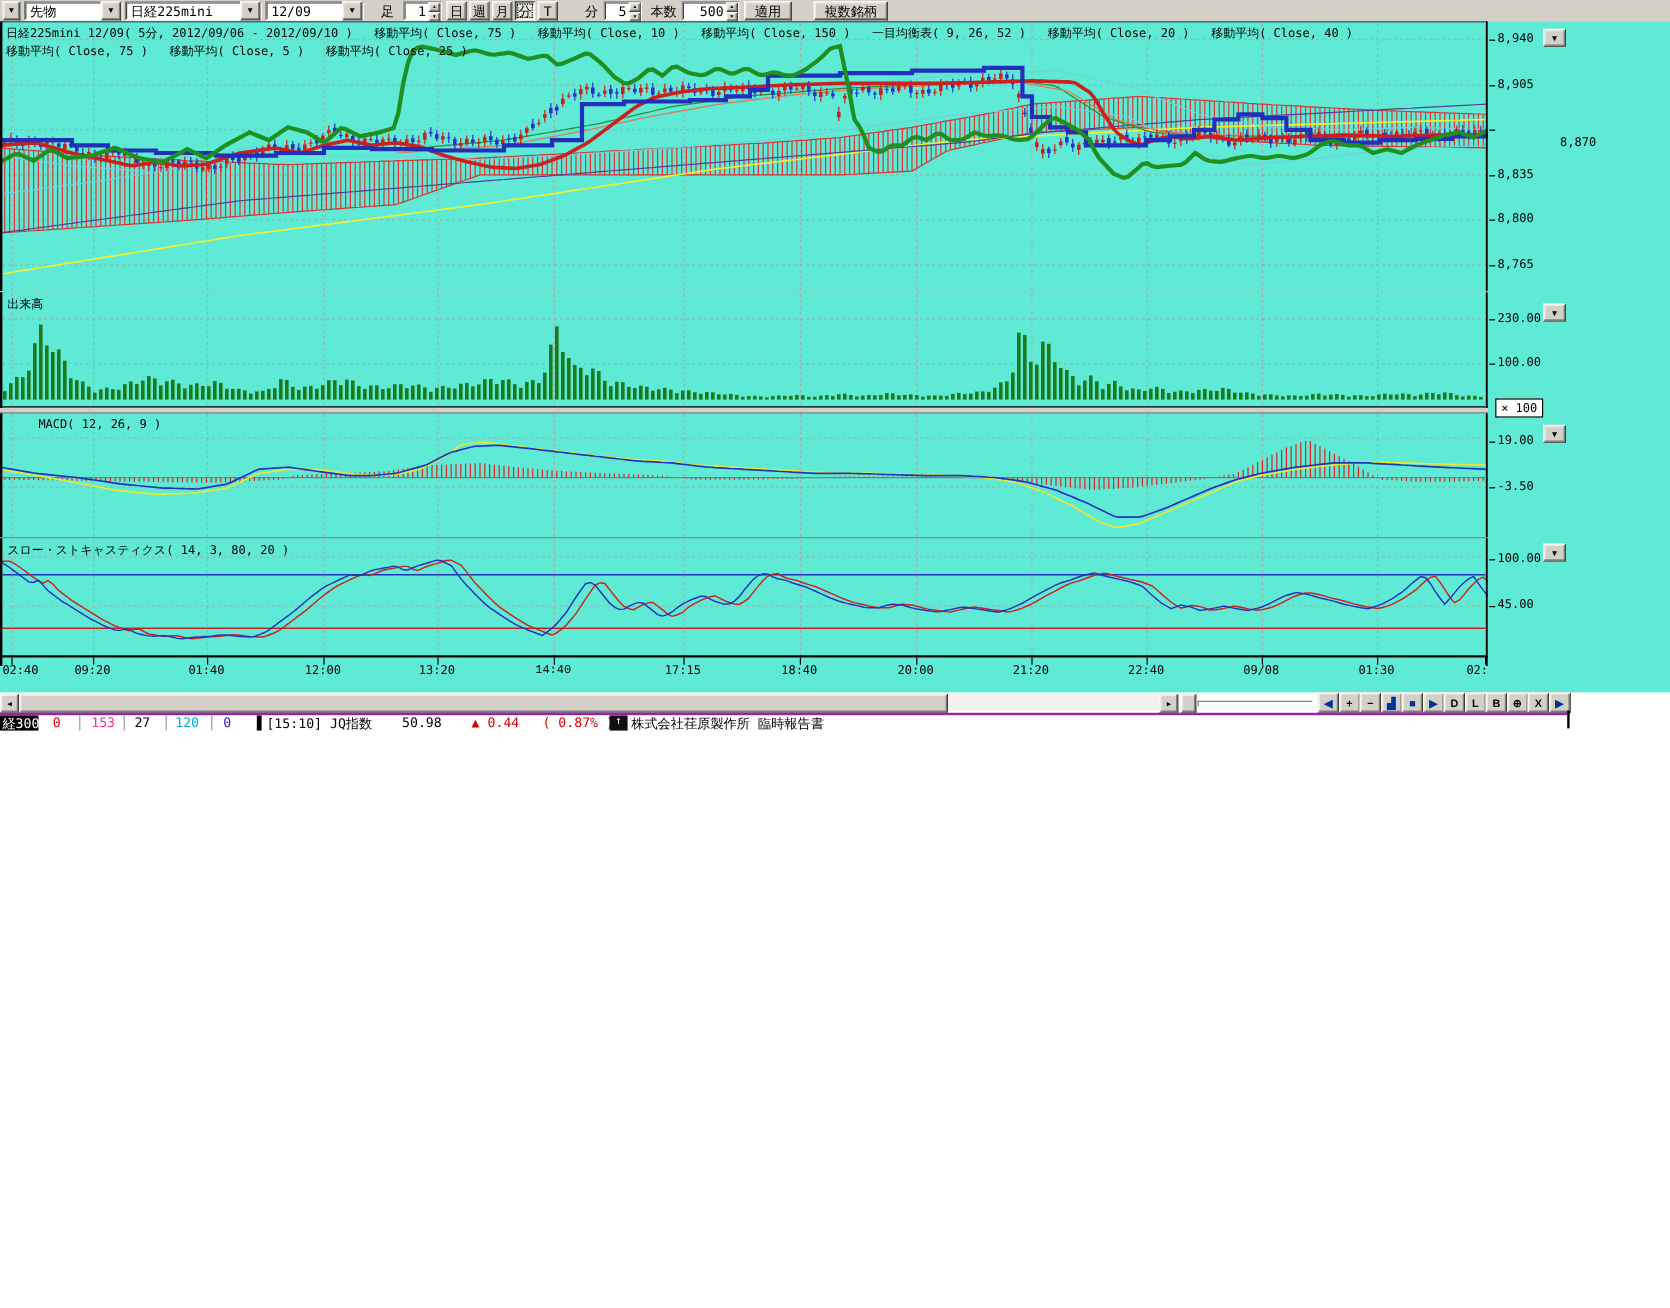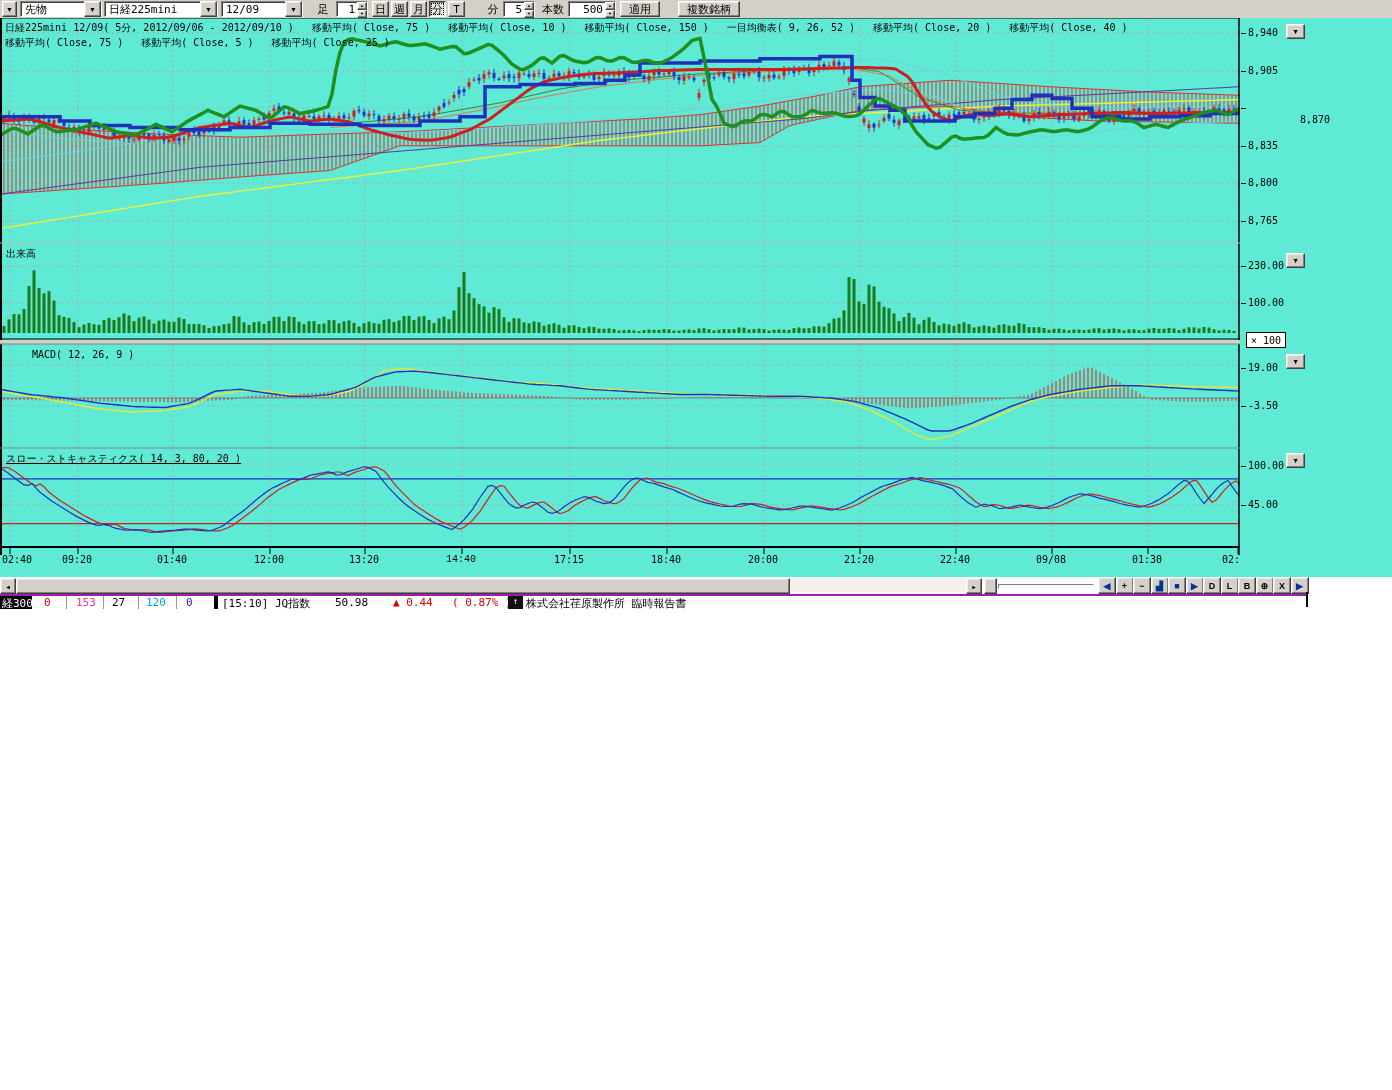--- a/index.html
+++ b/index.html
@@ -1550,21 +1550,21 @@
         <span>移動平均( Close, 20 )</span>
         <span>移動平均( Close, 40 )</span>
       </div>
     <div class="hdr" style="left:5px;top:18px;" id="hdr2">
         <span>移動平均( Close, 75 )</span>
         <span>移動平均( Close, 5 )</span>
         <span>移動平均( Close, 25 )</span>
       </div>
     <div class="panelabel" style="left:6px;top:229px;">出来高</div>
     <div class="panelabel" style="left:6px;top:331px;margin-left:26px;">MACD( 12, 26, 9 )</div>
-    <div class="panelabel" style="left:6px;top:434px;text-decoration:underline;">スロー・ストキャスティクス( 14, 3, 80, 20 )</div>
+    <div class="panelabel" style="left:6px;top:434px;">スロー・ストキャスティクス( 14, 3, 80, 20 )</div>
     <div id="ylabels">
         <div class="ytick" style="left: 1241px; top: 15px;"></div>
         <div class="ylab" style="left: 1248px; top: 9px;">8,940</div>
         <div class="ytick" style="left: 1241px; top: 53px;"></div>
         <div class="ylab" style="left: 1248px; top: 47px;">8,905</div>
         <div class="ytick" style="left: 1241px; top: 90px;"></div>
         <div class="ylab" style="left: 1300px; top: 84px; margin-top: 12px;">8,870</div>
         <div class="ytick" style="left: 1241px; top: 128px;"></div>
         <div class="ylab" style="left: 1248px; top: 122px;">8,835</div>
         <div class="ytick" style="left: 1241px; top: 165px;"></div>

